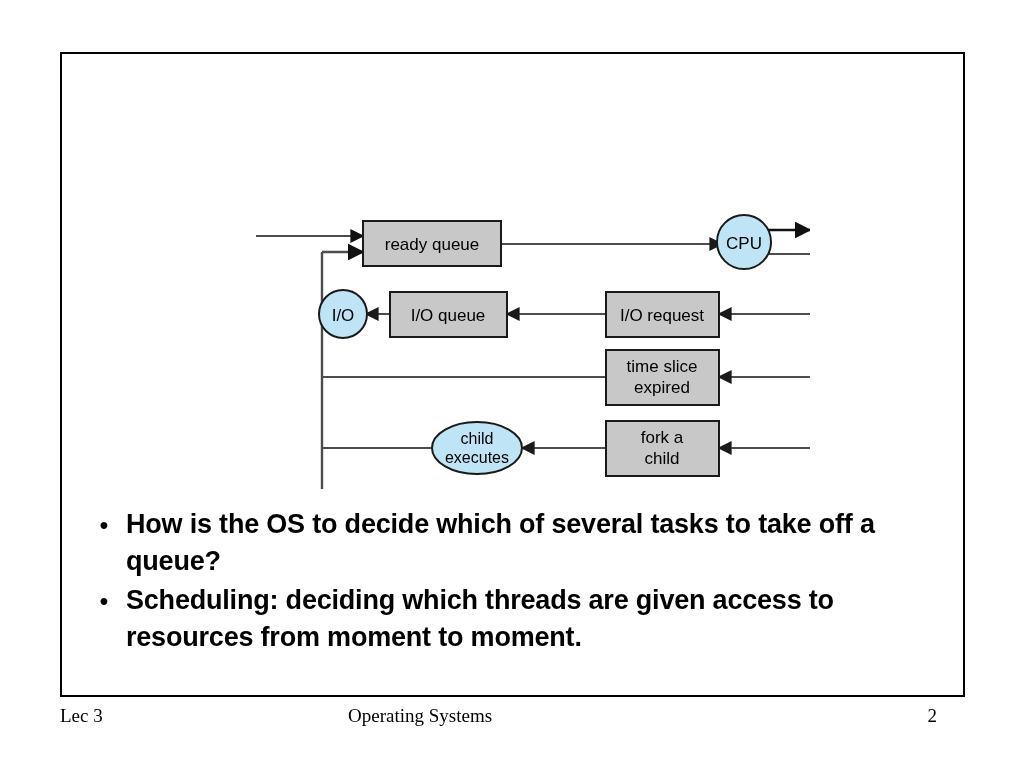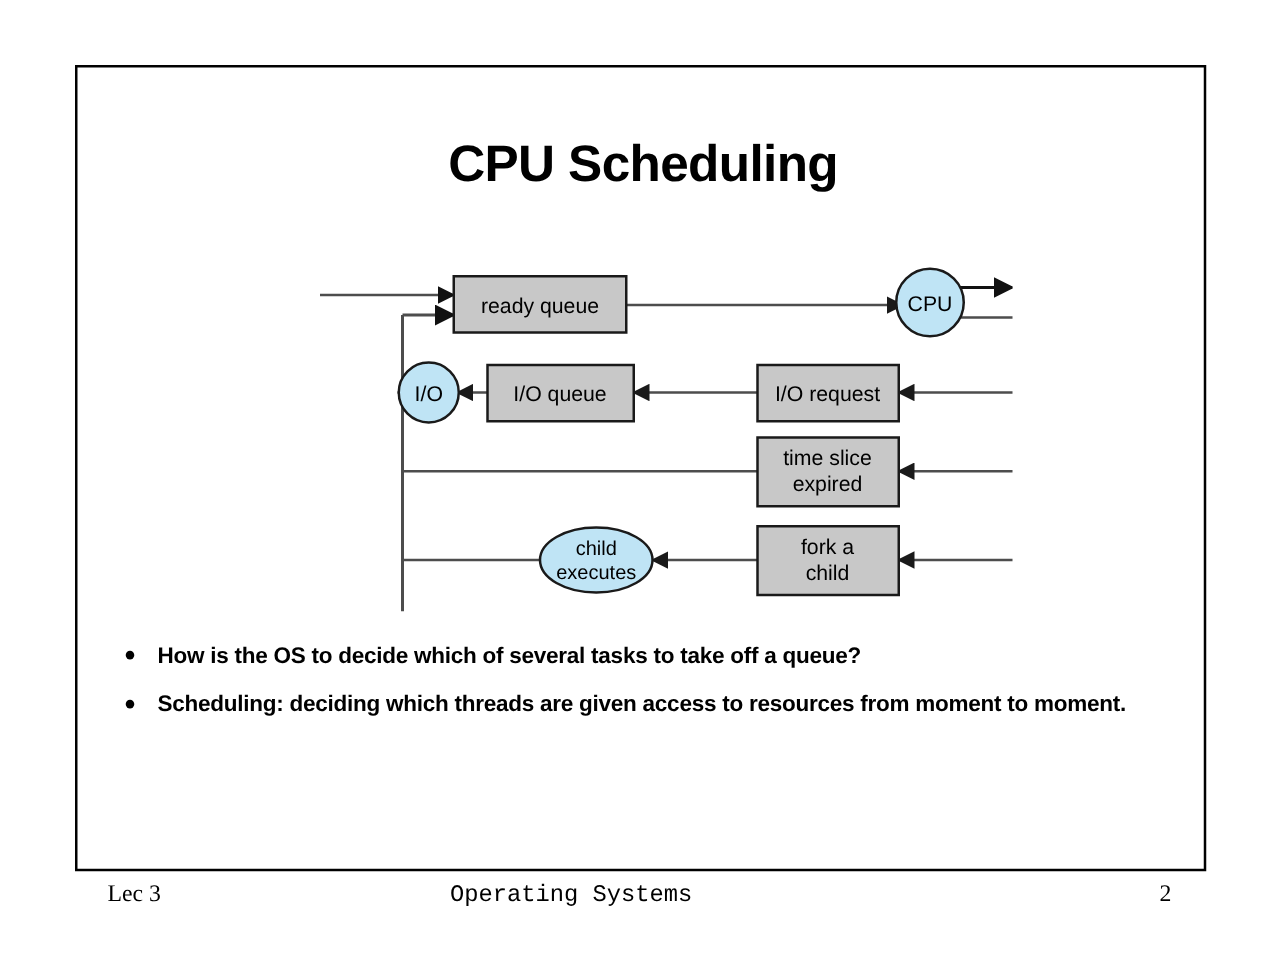--- a/index.html
+++ b/index.html
@@ -77,21 +77,21 @@
     font-family: "Liberation Sans", sans-serif;
     font-size: 24px;
     font-weight: bold;
     line-height: 37px;
     color: #000000;
   }
   .bullet-text {
     flex: 1 1 auto;
     font-family: "Liberation Sans", sans-serif;
     font-weight: bold;
-    font-size: 18px;
+    font-size: 27px;
     line-height: 37px;
     color: #000000;
     letter-spacing: -0.2px;
   }
 
   
   #footer {
     position: absolute;
     left: 60px;
     top: 700px;
@@ -99,32 +99,31 @@
     height: 44px;
   }
   .footer-cell {
     position: absolute;
     top: 5px;
     font-family: "Liberation Serif", serif;
     font-size: 19px;
     color: #000000;
     white-space: nowrap;
   }
-  #footer-left  { left: 26px; }
-  #footer-center{ left: 300px; font-family: Liberation Mono, monospace; }
+  #footer-left  { left: 0; }
+  #footer-center{ left: 288px; }
   #footer-right { right: 28px; }
 </style>
 </head>
 <body>
 
 <div id="slide-root">
 
   <div id="slide-frame">
 
-    <div id="slide-title">CPU Scheduling</div>
 
     <div id="figure">
       <svg width="560" height="325" viewBox="0 0 560 325" xmlns="http://www.w3.org/2000/svg">
         <defs>
           <marker id="ah-dark" viewBox="0 0 10 10" refX="9" refY="5" markerWidth="7" markerHeight="7" orient="auto-start-reverse">
             <path d="M 0 0 L 10 5 L 0 10 z" fill="#111111"></path>
           </marker>
           <marker id="ah-gray" viewBox="0 0 10 10" refX="9" refY="5" markerWidth="7" markerHeight="7" orient="auto-start-reverse">
             <path d="M 0 0 L 10 5 L 0 10 z" fill="#1a1a1a"></path>
           </marker>

